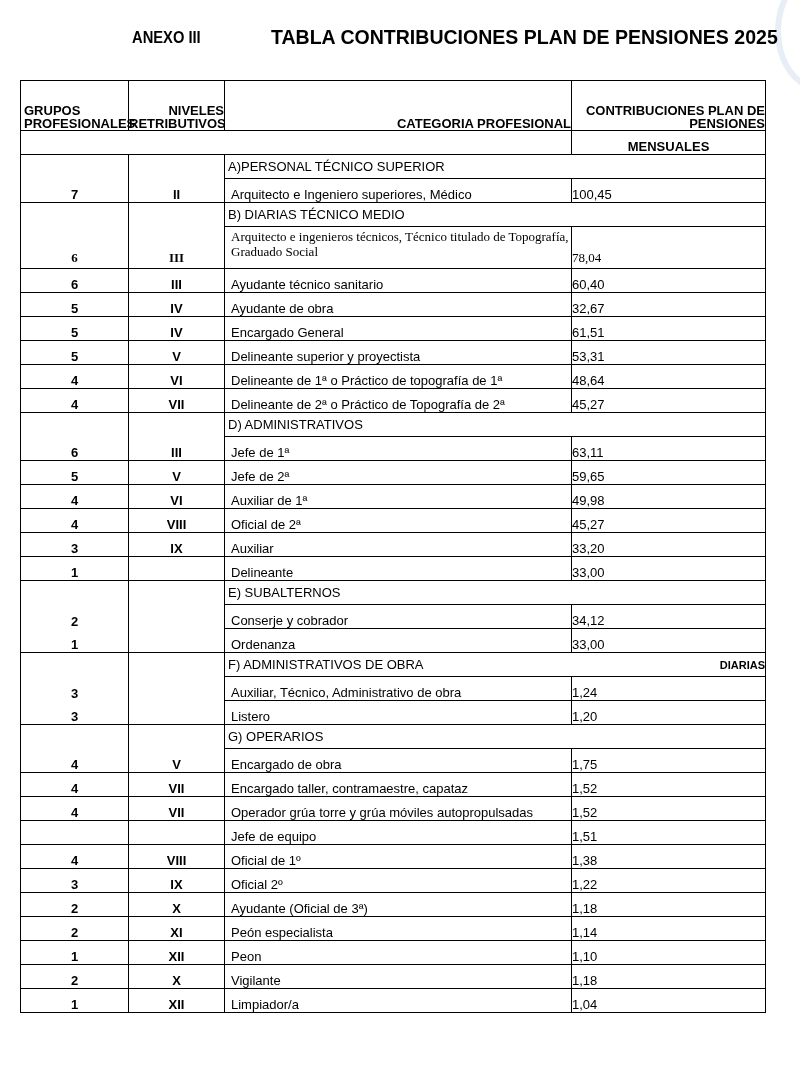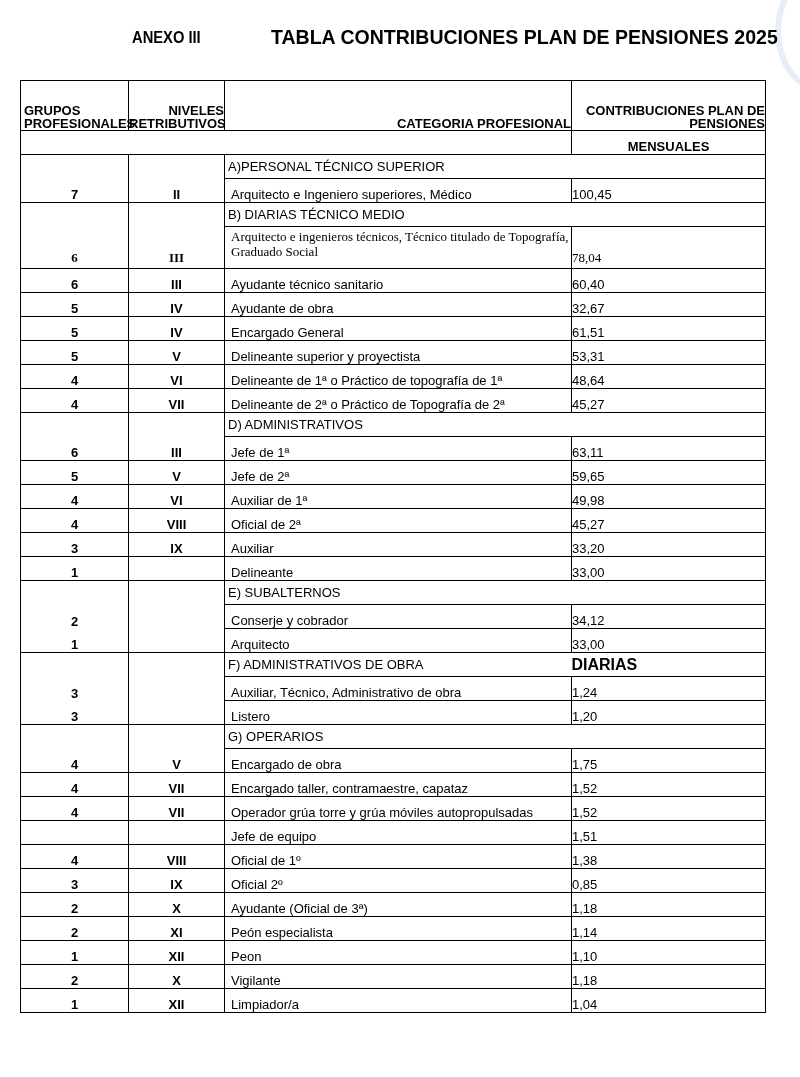--- a/index.html
+++ b/index.html
@@ -13,21 +13,21 @@
                 white-space:nowrap; transform:scaleX(0.93); transform-origin:left; }
   table.grid { position:absolute; left:20px; top:80px; border-collapse:collapse;
                table-layout:fixed; width:745px; }
   table.grid td { border:1.5px solid #000; padding:0; font-size:13px; vertical-align:bottom;
                   white-space:nowrap; }
   .hdr td { height:49px; font-weight:bold; font-size:11.5px; vertical-align:middle; line-height:13px; }
   .hdr .c0 { text-align:left; padding-left:3px; white-space:normal; }
   .hdr .c1, .hdr .c2, .hdr .c3 { text-align:right; white-space:normal; }
   .sub td { height:23px; font-weight:bold; font-size:11.5px; vertical-align:middle; text-align:center; }
   .sec td.cat { height:23px; vertical-align:middle; padding-left:3px; font-size:13px; }
-  .sec td.unit { font-weight:bold; text-align:left; vertical-align:middle; font-size:16px; }
+  .sec td.unit { font-weight:bold; text-align:right; vertical-align:middle; font-size:11px; }
   .row td { height:23px; vertical-align:middle; }
   .row td.g, .row td.n { text-align:center; font-weight:bold; }
   .row td.cat { padding-left:6px; }
   .row td.v { text-align:left; }
   .tall td { height:39px;font-family:Liberation Serif, serif; }
   .tall td.cat { white-space:normal; line-height:15px; padding-top:2px; vertical-align:top; }
   .tall td.g, .tall td.n, .tall td.v { vertical-align:bottom; padding-bottom:2px; }
   td.nob { border-bottom:none !important; }
   td.not { border-top:none !important; }
   td.nor { border-right:none !important; }
@@ -168,21 +168,21 @@
       </tr>
       <tr class="row">
         <td class="g not nob">2</td>
         <td class="n not nob"></td>
         <td class="cat">Conserje y cobrador</td>
         <td class="v">34,12</td>
       </tr>
       <tr class="row">
         <td class="g not">1</td>
         <td class="n not"></td>
-        <td class="cat">Arquitecto</td>
+        <td class="cat">Ordenanza</td>
         <td class="v">33,00</td>
       </tr>
       <tr class="sec">
         <td class="g nob"></td>
         <td class="n nob"></td>
         <td class="cat nor">F) ADMINISTRATIVOS DE OBRA</td>
         <td class="unit nol">DIARIAS</td>
       </tr>
       <tr class="row">
         <td class="g not nob">3</td>
@@ -229,21 +229,21 @@
       <tr class="row">
         <td class="g not">4</td>
         <td class="n not">VIII</td>
         <td class="cat">Oficial de 1º</td>
         <td class="v">1,38</td>
       </tr>
       <tr class="row">
         <td class="g not">3</td>
         <td class="n not">IX</td>
         <td class="cat">Oficial 2º</td>
-        <td class="v">0,85</td>
+        <td class="v">1,22</td>
       </tr>
       <tr class="row">
         <td class="g not">2</td>
         <td class="n not">X</td>
         <td class="cat">Ayudante (Oficial de 3ª)</td>
         <td class="v">1,18</td>
       </tr>
       <tr class="row">
         <td class="g not">2</td>
         <td class="n not">XI</td>

